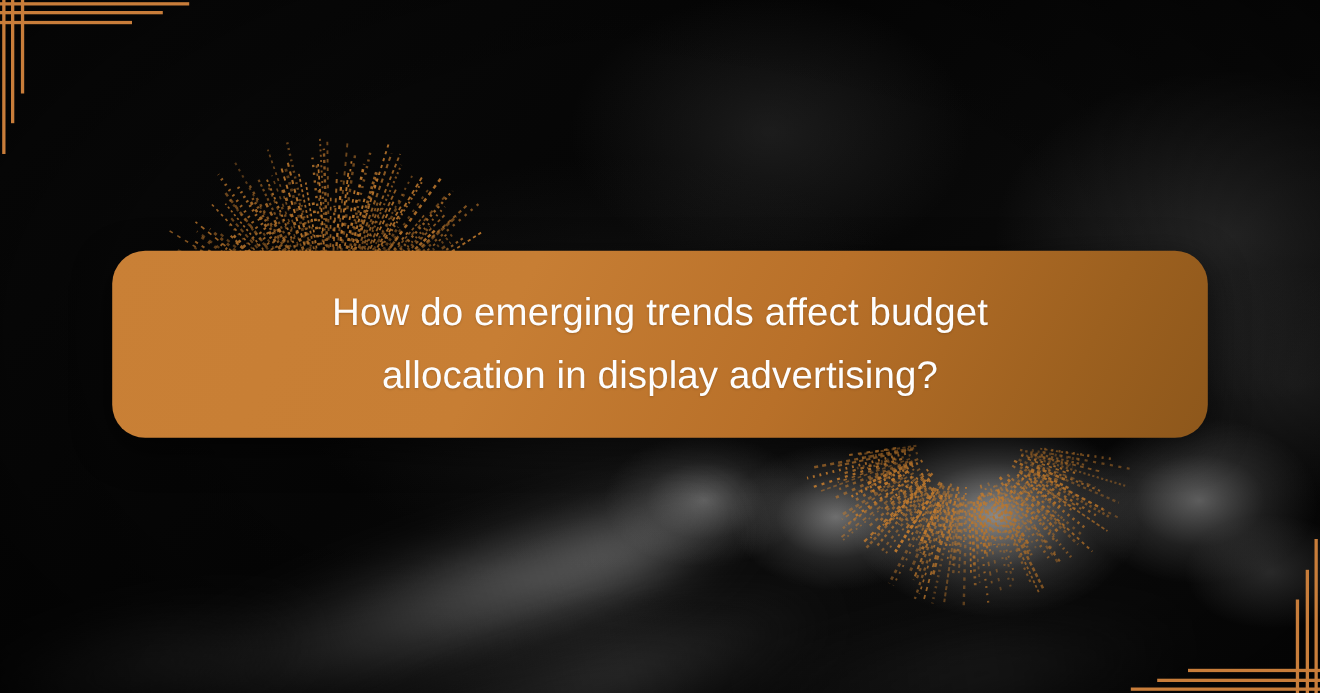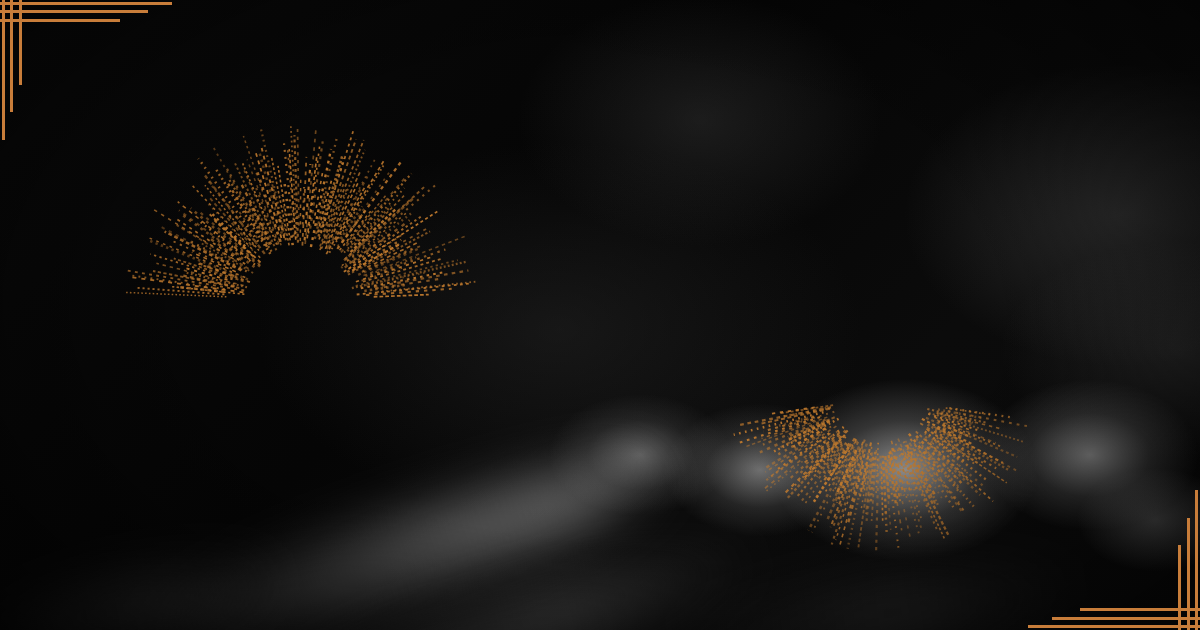--- a/index.html
+++ b/index.html
@@ -450,14 +450,18 @@
 
   <div class="frame frame-br">
     <span style="right:2px;  bottom:0;    width:3px;  height:140px;"></span>
     <span style="right:10px; bottom:0;    width:3px;  height:112px;"></span>
     <span style="right:19px; bottom:0;    width:3px;  height:85px;"></span>
     <span style="right:0;    bottom:2px;  width:172px;height:3px;"></span>
     <span style="right:0;    bottom:10px; width:148px;height:3px;"></span>
     <span style="right:0;    bottom:19px; width:120px;height:3px;"></span>
   </div>
 
+  <div class="card">
+    <div class="card-title">How do emerging trends affect budget
+allocation in display advertising?</div>
+  </div>
 
 </div>
 
 </body></html>

